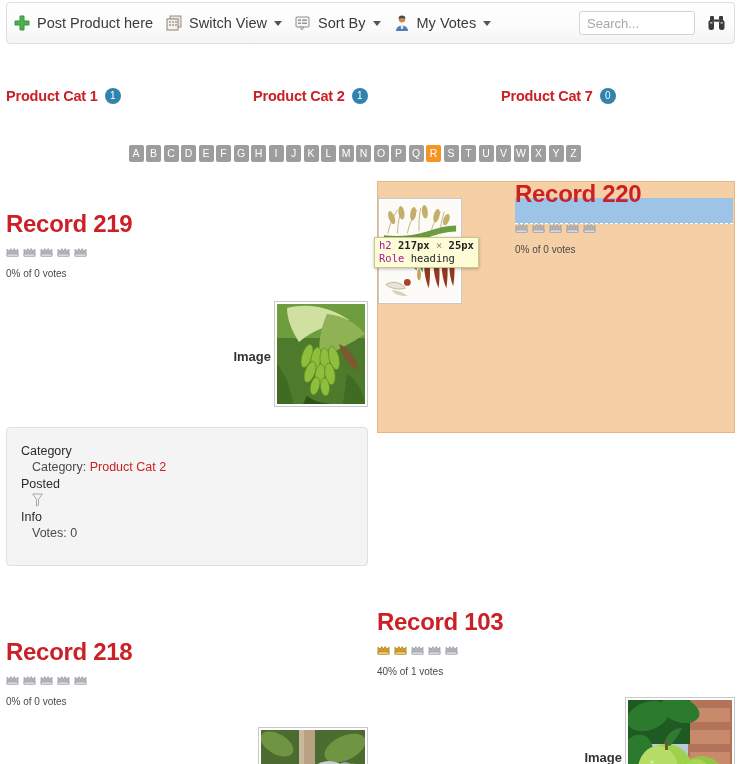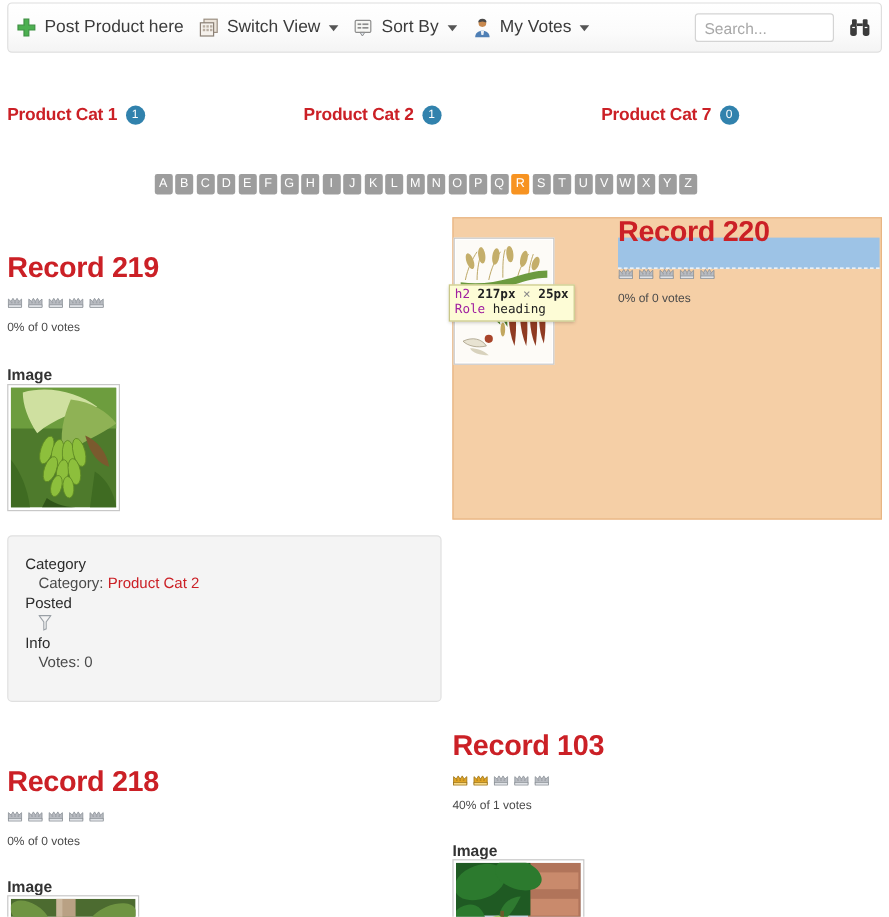--- a/index.html
+++ b/index.html
@@ -184,23 +184,22 @@
   .votes {
     margin-top: 8px;
     font-size: 10px;
     color: #4a4a4a;
     font-family: "Liberation Sans", sans-serif;
   }
 
   .img-row {
     margin-top: 22px;
     display: flex;
-    align-items: flex-start;
+    align-items: center;
     justify-content: flex-end;
-    flex-direction: column;
   }
   .img-label {
     font-weight: bold;
     font-size: 13px;
     color: #333;
     padding-top: 4px;
     margin-right: 3px;
     font-family: "Liberation Sans", sans-serif;
   }
   .thumb {

